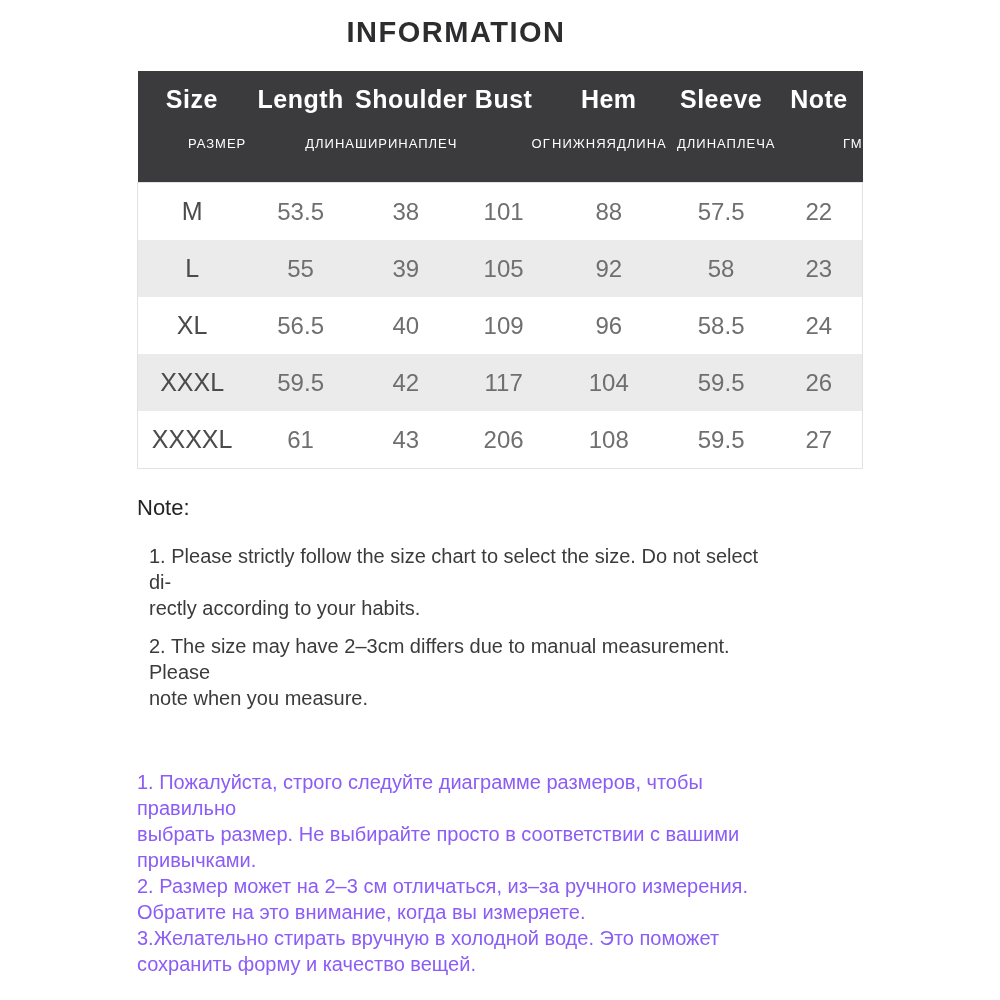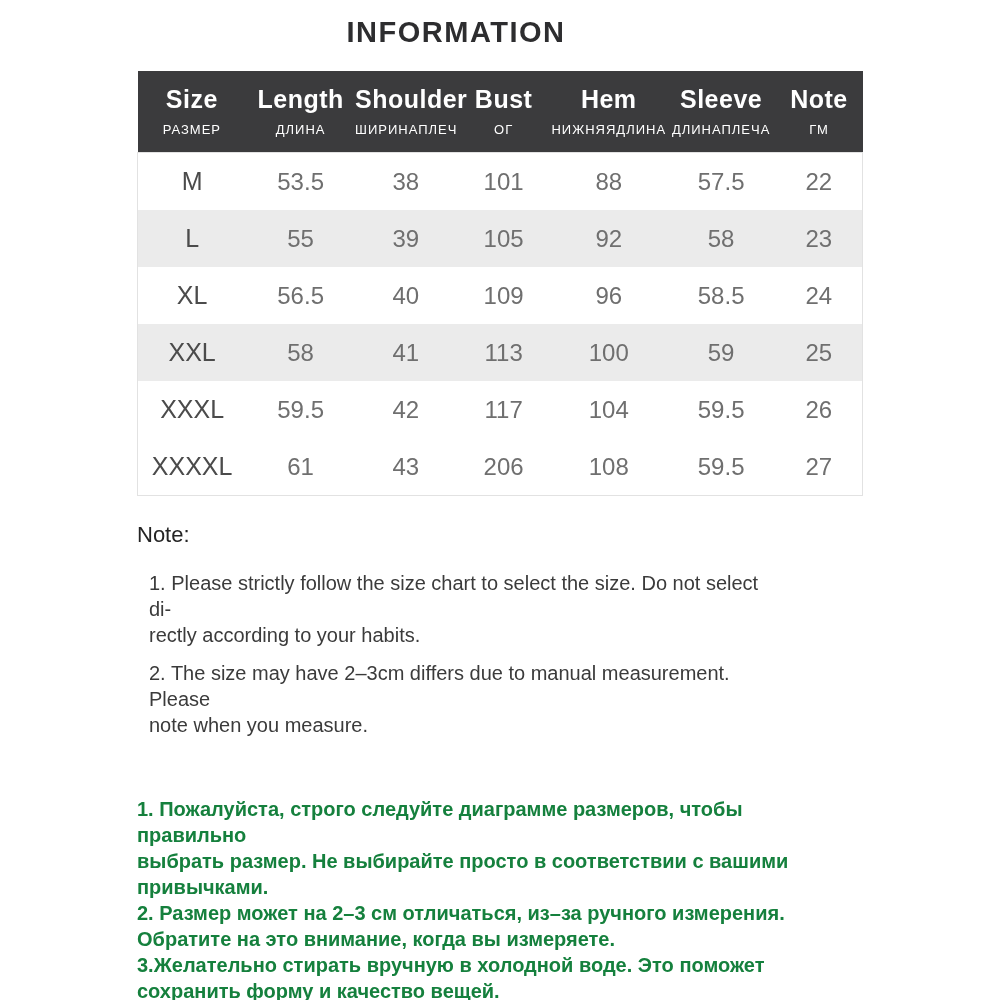--- a/index.html
+++ b/index.html
@@ -32,35 +32,36 @@
   }
   table.size-table {
     width: 726px;
     border-collapse: collapse;
     table-layout: fixed;
   }
   table.size-table thead th {
     background: #3b3b3d;
     color: #ffffff;
     font-weight: 400;
-    padding: 11px 0 12px 0;
+    padding: 11px 0 28px 0;
     vertical-align: middle;
   }
   .th-en {
     font-size: 25px;
     font-weight: 700;
     line-height: 34px;
     letter-spacing: 0.5px;
   }
   .th-ru {
     font-size: 13px;
     font-weight: 400;
     letter-spacing: 1px;
     line-height: 20px;
-    margin-top: 4px;
+    margin-top: 18px;
+    text-align: right;
   }
   table.size-table th:nth-child(1), table.size-table td:nth-child(1) { width: 15%; }
   table.size-table th:nth-child(2), table.size-table td:nth-child(2) { width: 15%; }
   table.size-table th:nth-child(3), table.size-table td:nth-child(3) { width: 14%; }
   table.size-table th:nth-child(4), table.size-table td:nth-child(4) { width: 13%; }
   table.size-table th:nth-child(5), table.size-table td:nth-child(5) { width: 16%; }
   table.size-table th:nth-child(6), table.size-table td:nth-child(6) { width: 15%; }
   table.size-table th:nth-child(7), table.size-table td:nth-child(7) { width: 12%; }
   table.size-table tbody {
     border: 1px solid #e2e2e2;
@@ -105,24 +106,23 @@
   .attention-heading {
     font-size: 21px;
     font-weight: 400;
     letter-spacing: 7px;
     color: #1f1f1f;
     margin: 0 0 30px 0;
   }
   .attention-item {
     font-size: 20px;
     line-height: 26px;
-    color: #15803d;
+    color: #8b5cf6;
     margin: 0;
     white-space: pre-line;
-    font-weight: bold;
   }
 </style>
 </head>
 <body>
 
 <div class="page">
 
   <h1 class="info-title">INFORMATION</h1>
 
   <div class="size-table-wrap">
@@ -179,29 +179,20 @@
             <td>23</td>
           </tr>
           <tr>
             <td class="size-cell">XL</td>
             <td>56.5</td>
             <td>40</td>
             <td>109</td>
             <td>96</td>
             <td>58.5</td>
             <td>24</td>
-          </tr>
-          <tr>
-            <td class="size-cell">XXL</td>
-            <td>58</td>
-            <td>41</td>
-            <td>113</td>
-            <td>100</td>
-            <td>59</td>
-            <td>25</td>
           </tr>
           <tr>
             <td class="size-cell">XXXL</td>
             <td>59.5</td>
             <td>42</td>
             <td>117</td>
             <td>104</td>
             <td>59.5</td>
             <td>26</td>
           </tr>

